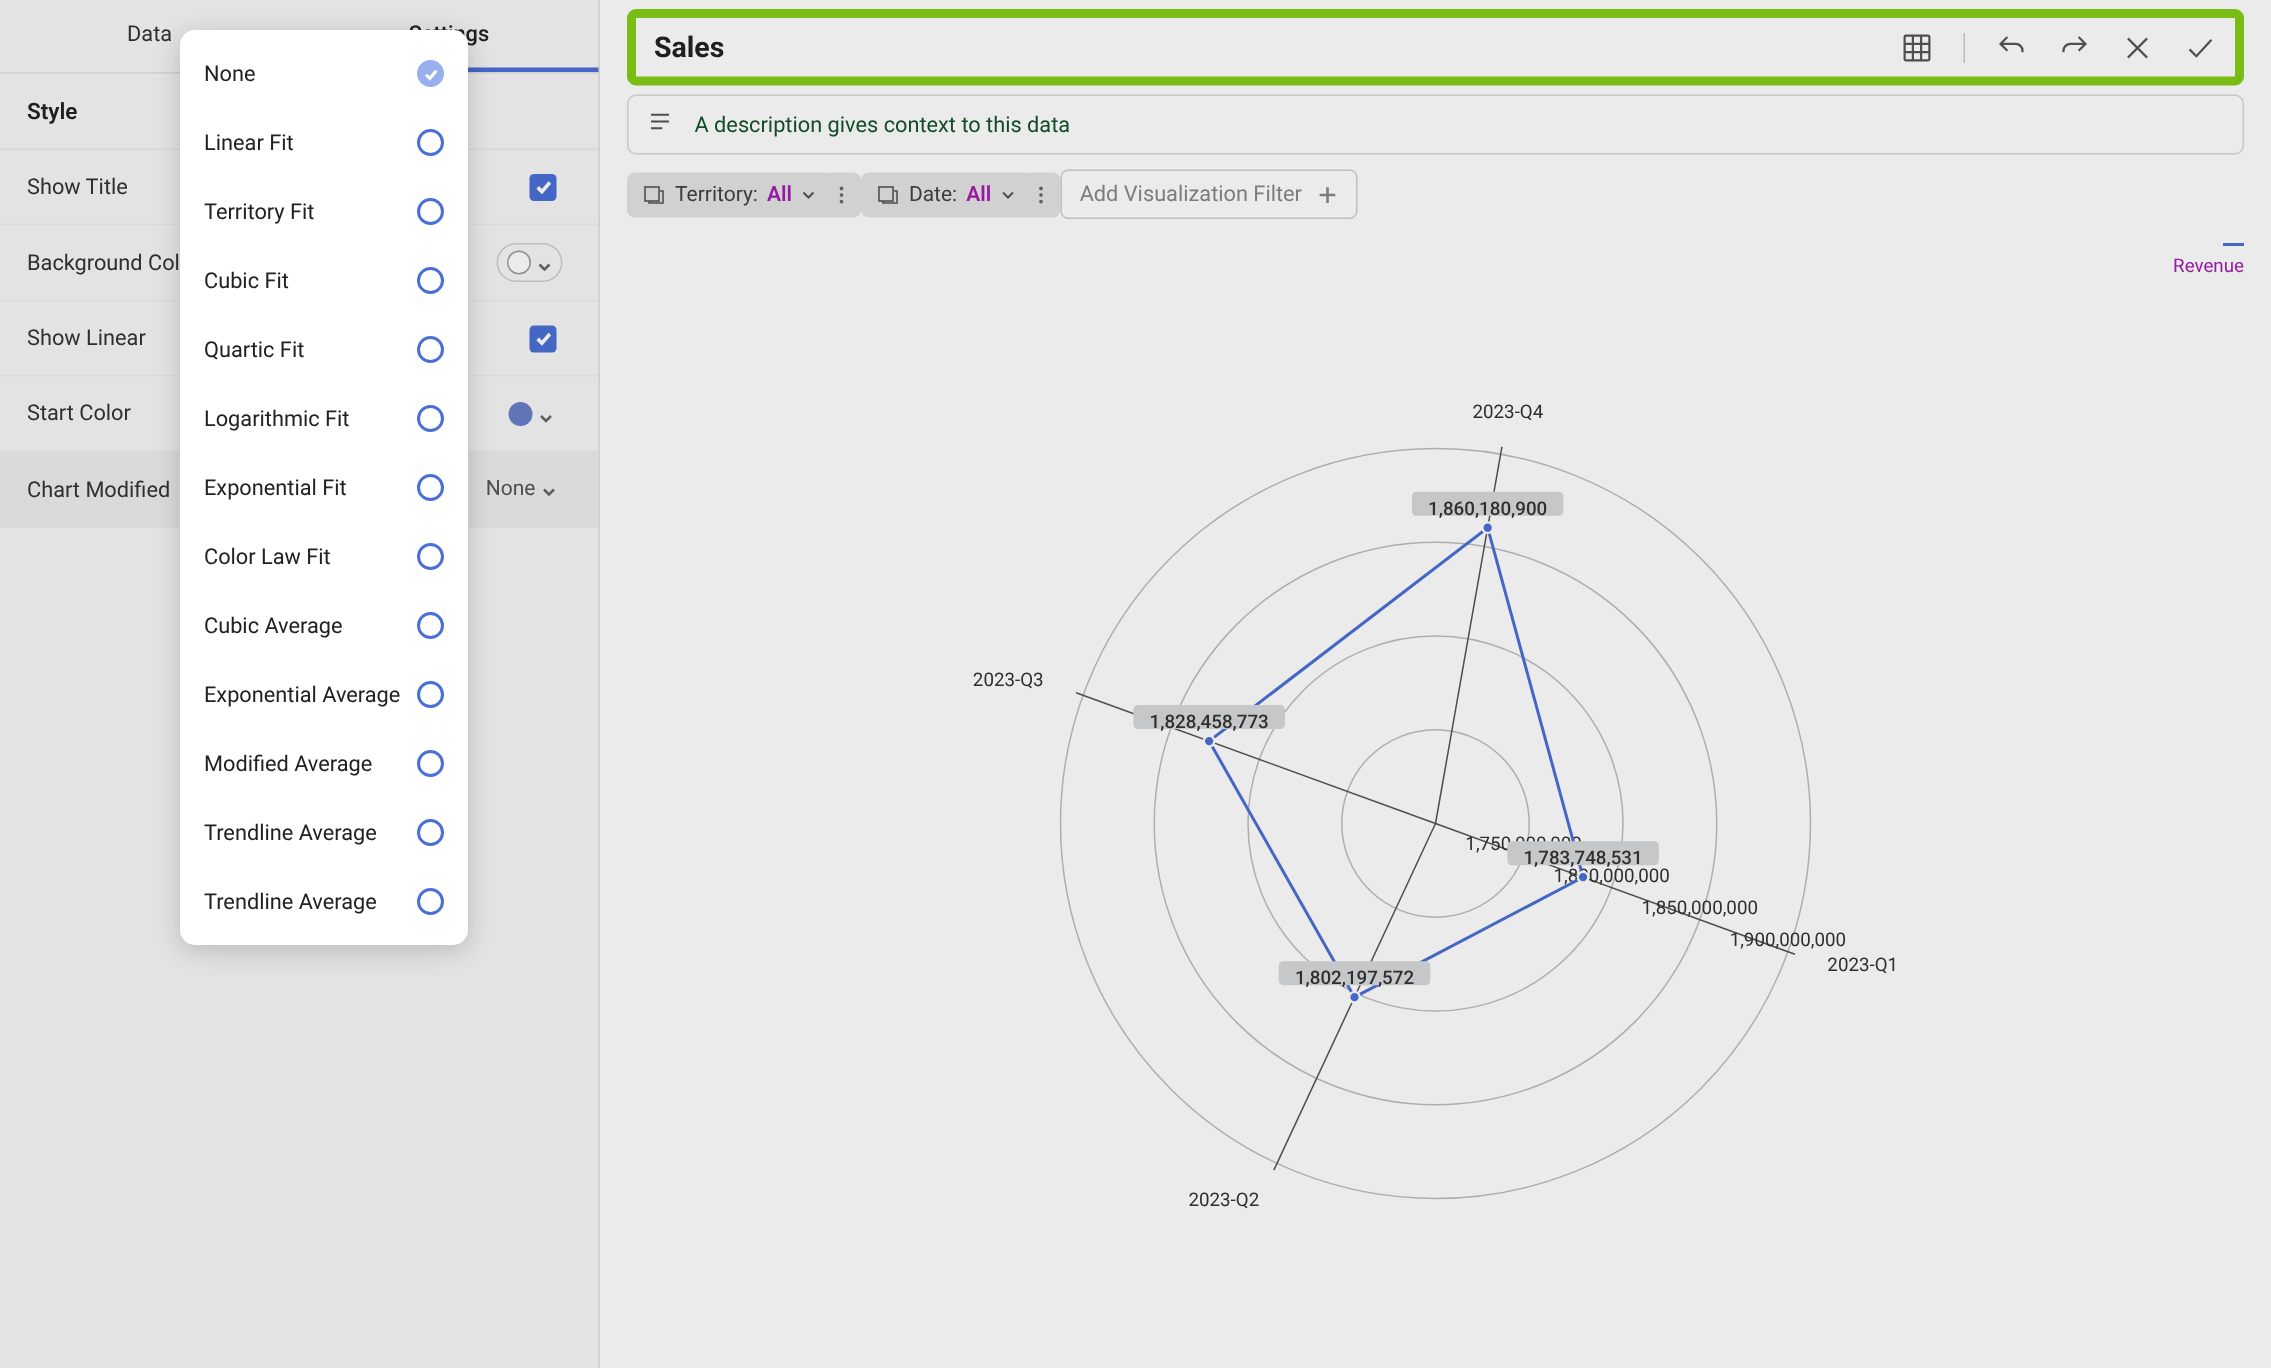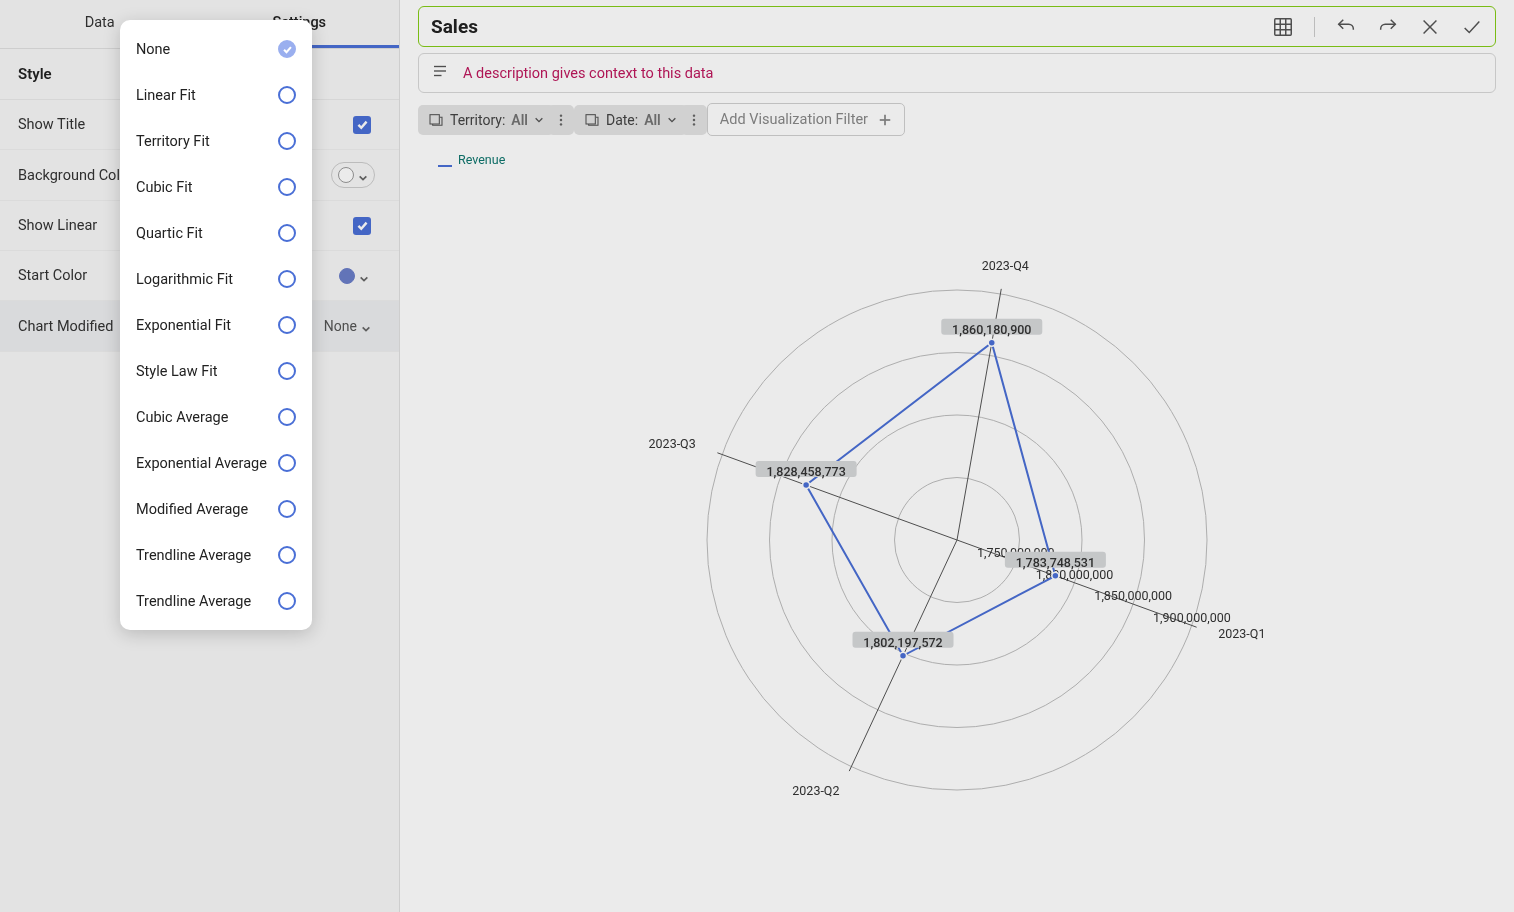--- a/index.html
+++ b/index.html
@@ -21,40 +21,40 @@
   .color-swatch { width: 16px; height: 16px; border-radius: 50%; border: 1px solid #999; margin-right: 4px; }
   .swatch-white { background: #fff; }
   .swatch-blue { background: #6b7ec8; border-color: #6b7ec8; }
   .chev { width: 10px; height: 10px; }
   .chev svg { width: 10px; height: 10px; stroke: #666; stroke-width: 2; fill: none; }
   .trend-arrow { margin-right: 8px; color: #666; }
   .trend-select { border-radius: 16px; padding: 5px 10px; display: inline-flex; align-items: center; gap: 4px; font-size: 14px; color: #555; }
 
   
   .main { flex: 1; display: flex; flex-direction: column; padding: 6px 18px 0 18px; position: relative; }
-  .title-bar { display: flex; align-items: center; padding: 8px 12px; border: 1px solid #84cc16; border-radius: 6px; margin-bottom: 6px; }
+  .title-bar { display: flex; align-items: center; padding: 8px 12px; border: 6px solid #84cc16; border-radius: 6px; margin-bottom: 6px; }
   .title { font-size: 19px; font-weight: 700; color: #222; flex: 1; }
   .title-icons { display: flex; gap: 20px; align-items: center; }
   .title-icons span { display: inline-flex; cursor: pointer; }
   .title-icons svg { width: 22px; height: 22px; stroke: #555; stroke-width: 1.6; fill: none; }
   .divider { width: 1px; height: 20px; background: #ccc; }
   .desc-bar { display: flex; align-items: center; padding: 8px 12px; border: 1px solid #d8d8d8; border-radius: 6px; margin-bottom: 10px; gap: 14px; }
   .desc-bar svg { width: 18px; height: 18px; stroke: #555; stroke-width: 1.8; fill: none; }
-  .desc-text { font-size: 14.5px; color: #be185d; }
+  .desc-text { font-size: 14.5px; color: #14532d; }
 
   .filter-row { display: flex; align-items: center; margin-bottom: 10px; }
   .filter-pill { display: inline-flex; align-items: center; background: #e3e3e3; border-radius: 5px; padding: 7px 10px; font-size: 14px; color: #444; gap: 6px; }
   .filter-pill svg { width: 16px; height: 16px; stroke: #555; stroke-width: 1.6; fill: none; }
-  .filter-pill .bold { font-weight: 600; color: #737373; }
+  .filter-pill .bold { font-weight: 600; color: #a21caf; }
   .more-dots { display: inline-flex; align-items: center; justify-content: center; width: 26px; height: 30px; background: #e3e3e3; border-radius: 5px; margin-left: -6px; }
   .more-dots svg { width: 14px; height: 14px; fill: #666; }
   .add-filter { border: 1px solid #d0d0d0; background: #fff; border-radius: 5px; padding: 7px 12px; font-size: 14.5px; color: #888; display: inline-flex; align-items: center; gap: 10px; }
   .add-filter svg { width: 14px; height: 14px; stroke: #888; stroke-width: 2; fill: none; }
 
-  .legend { display: flex; align-items: flex-end; gap: 6px; font-size: 12.5px; color: #0f766e; margin-left: 20px; margin-top: 6px; }
+  .legend { display: flex; align-items: flex-end; gap: 6px; font-size: 12.5px; color: #a21caf; margin-left: 20px; margin-top: 6px; flex-direction: column; }
   .legend-mark { width: 14px; height: 2px; background: #4a6fd6; }
 
   .chart-wrap { flex: 1; display: flex; align-items: center; justify-content: center; position: relative; }
   .chart-svg { width: 620px; height: 620px; }
   .chart-svg circle.ring { fill: none; stroke: #bdbdbd; stroke-width: 1; }
   .chart-svg line.axis { stroke: #555; stroke-width: 1; }
   .chart-svg polygon.series { fill: none; stroke: #4a6fd6; stroke-width: 2; }
   .chart-svg circle.pt { fill: #4a6fd6; stroke: #fff; stroke-width: 1.5; }
   .chart-svg text { font-size: 12.5px; fill: #333; }
   .data-lbl-rect { fill: #d6d8da; rx: 3; ry: 3; }
@@ -300,21 +300,21 @@
     </div>
     <div class="dropdown-item">
       <span>Logarithmic Fit</span>
       <span class="radio"></span>
     </div>
     <div class="dropdown-item">
       <span>Exponential Fit</span>
       <span class="radio"></span>
     </div>
     <div class="dropdown-item">
-      <span>Style Law Fit</span>
+      <span>Color Law Fit</span>
       <span class="radio"></span>
     </div>
     <div class="dropdown-item">
       <span>Cubic Average</span>
       <span class="radio"></span>
     </div>
     <div class="dropdown-item">
       <span>Exponential Average</span>
       <span class="radio"></span>
     </div>

